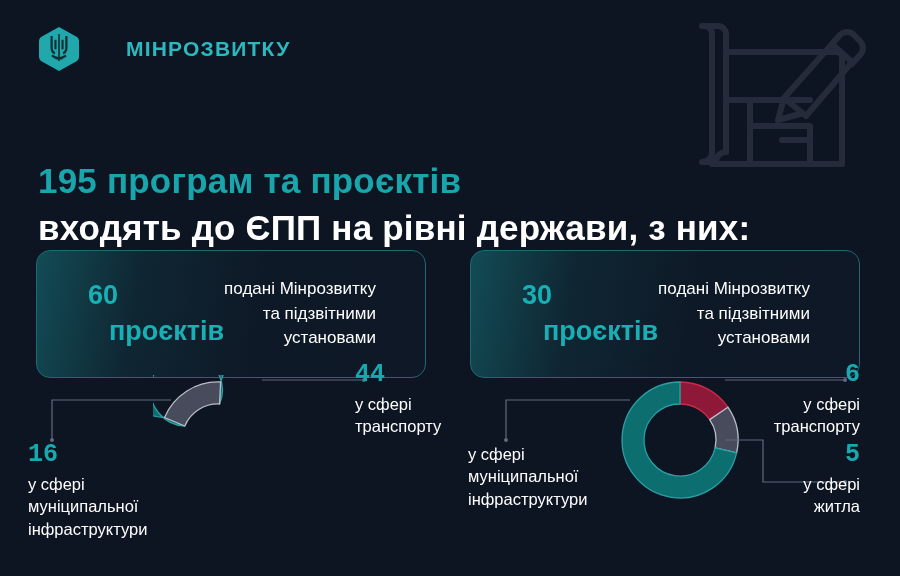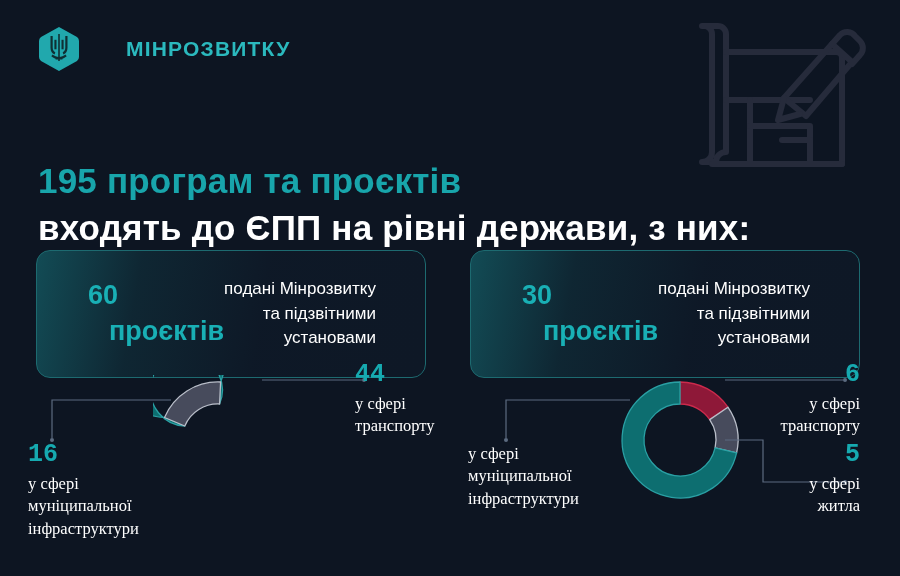--- a/index.html
+++ b/index.html
@@ -54,21 +54,21 @@
 
   
   .leader { position:absolute; }
   .leader line, .leader path { stroke:#5c6b80; stroke-width:1.2; fill:none; }
   .leader circle { fill:#5c6b80; }
 
   
   .callout { position:absolute; }
   .callout .val { color:#16aab0; font-size:25px; font-weight:bold; line-height:1.2;font-family:Liberation Mono, monospace; }
   .callout .txt { color:#ffffff; font-size:16.5px; line-height:1.35; margin-top:3px; }
-  .callout .txt span { display:block; white-space:nowrap;font-family:Liberation Serif, serif; }
+  .callout .txt span { display:block; white-space:nowrap; }
   .align-right { text-align:right; }
   .align-left  { text-align:left; }
 
   #co-44 { left:355px; top:360px; }
   #co-16 { left:28px; top:440px; }
   #co-6  { left:700px; top:360px; width:160px; }
   #co-5  { left:700px; top:440px; width:160px; }
   #co-28 { left:468px; top:440px; }
 </style>
 </head>

